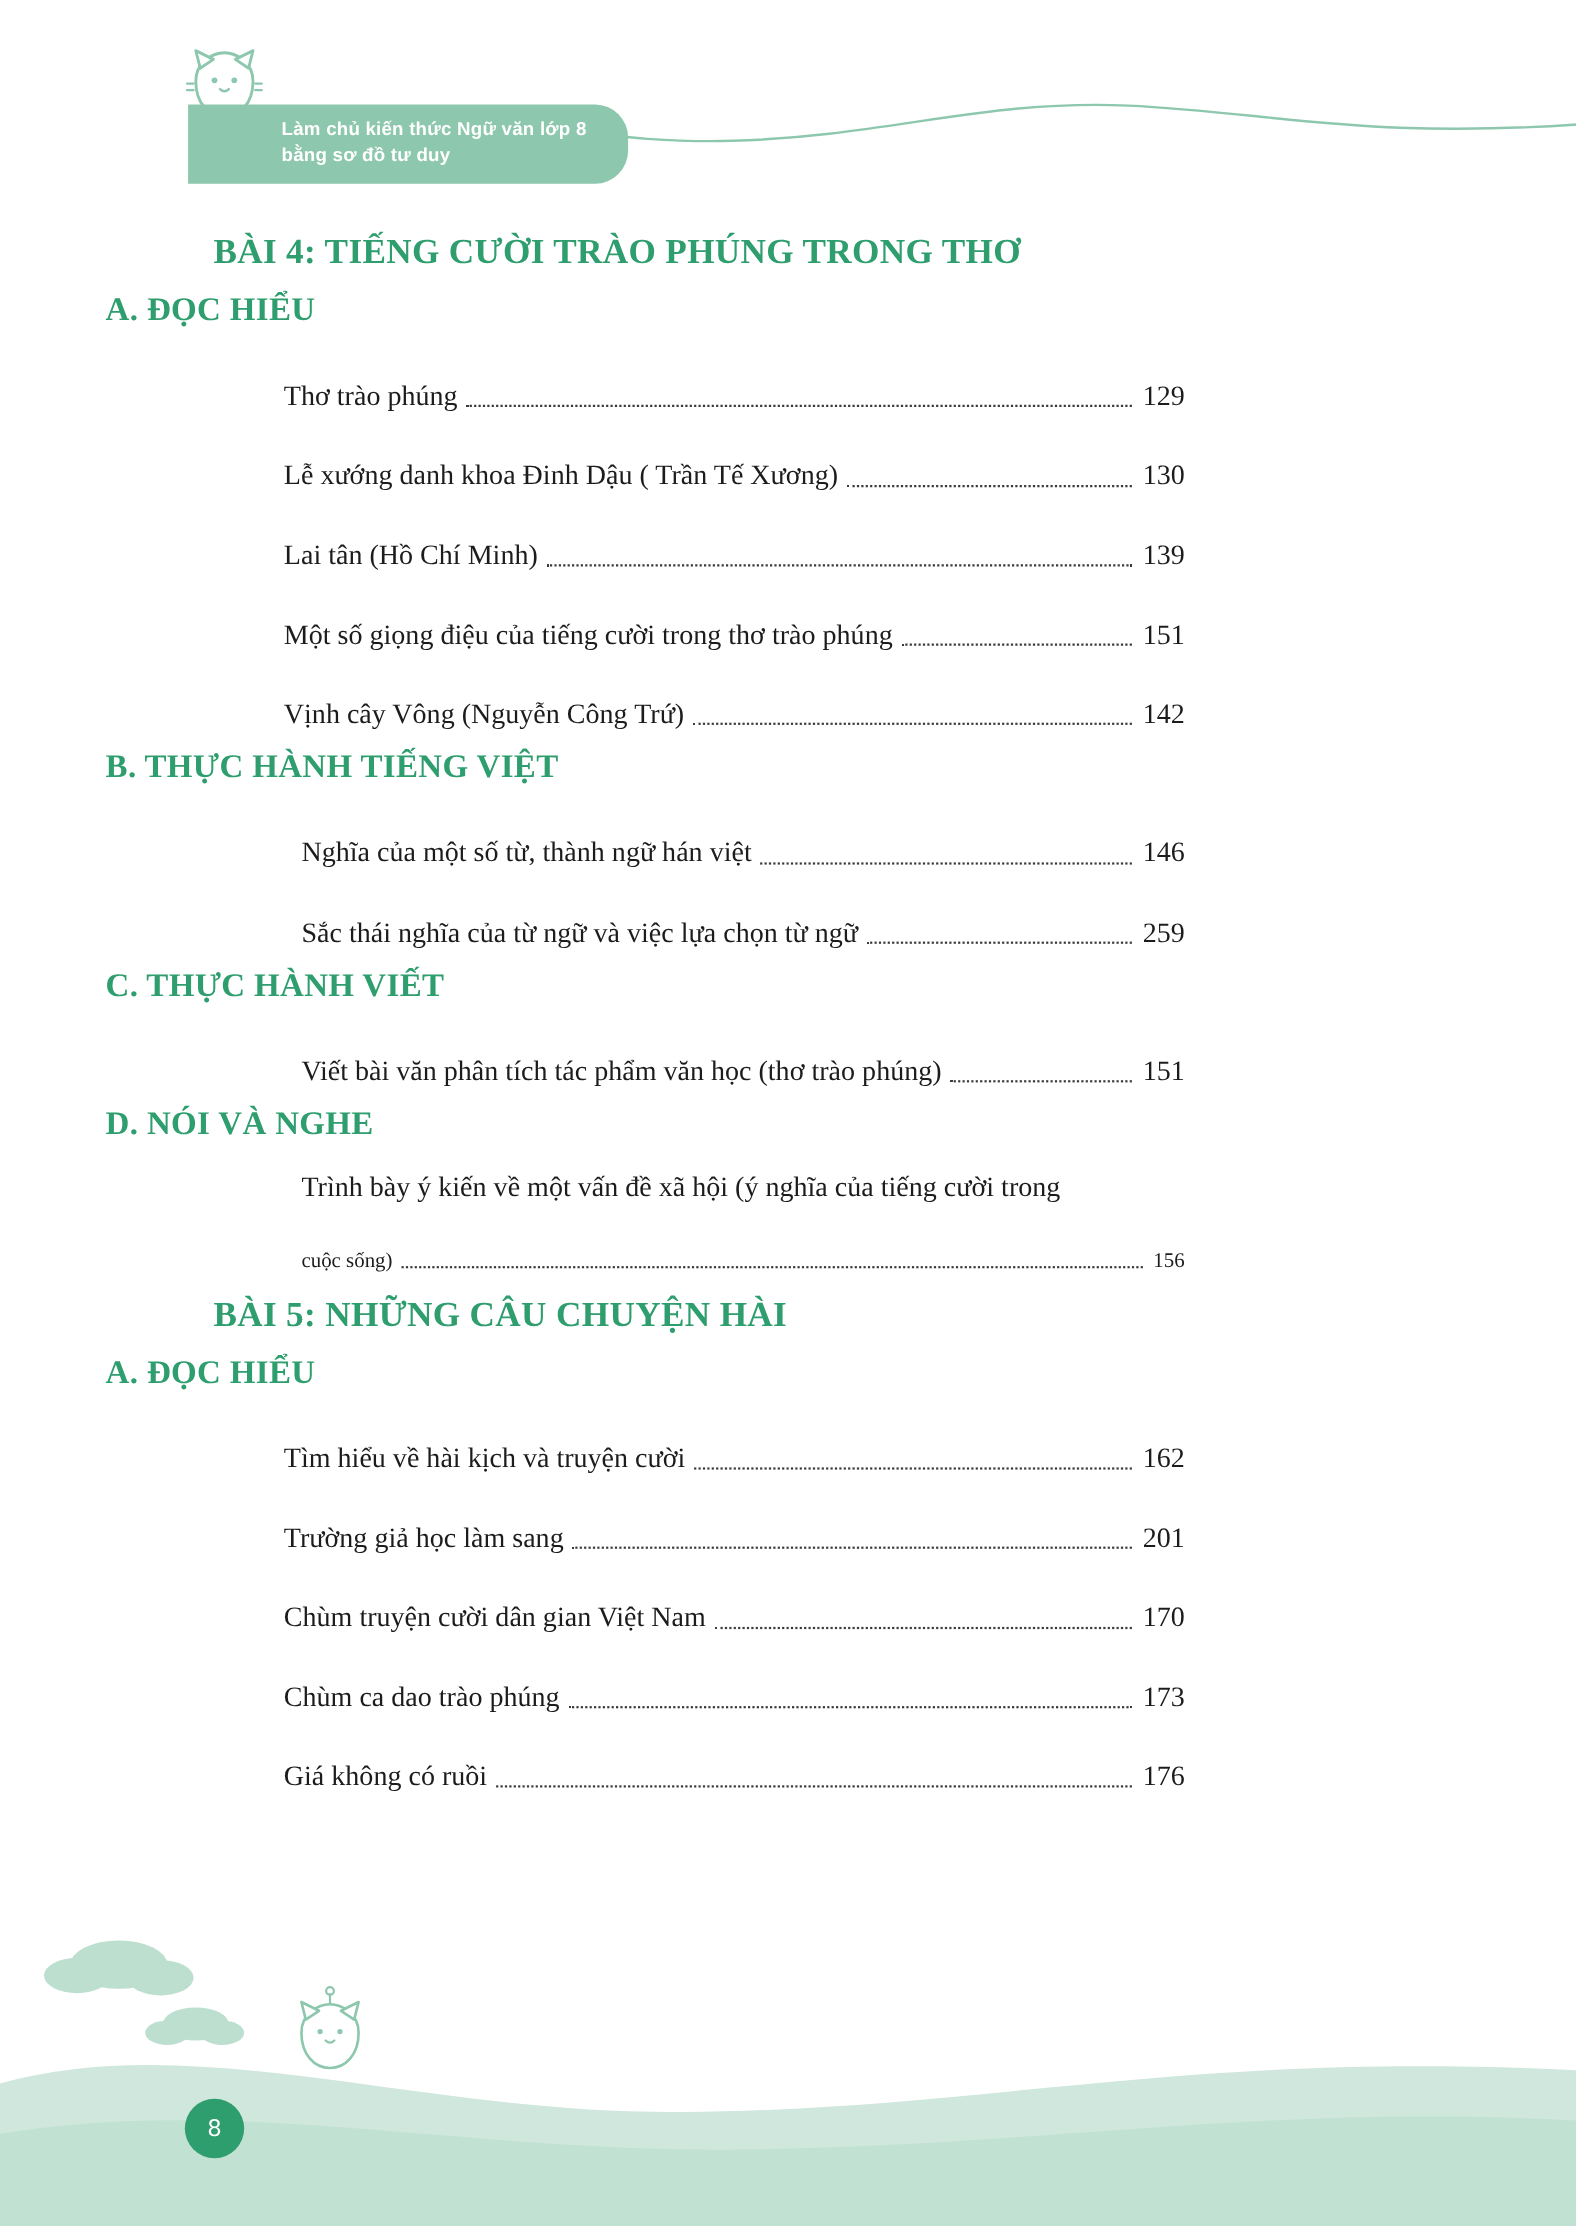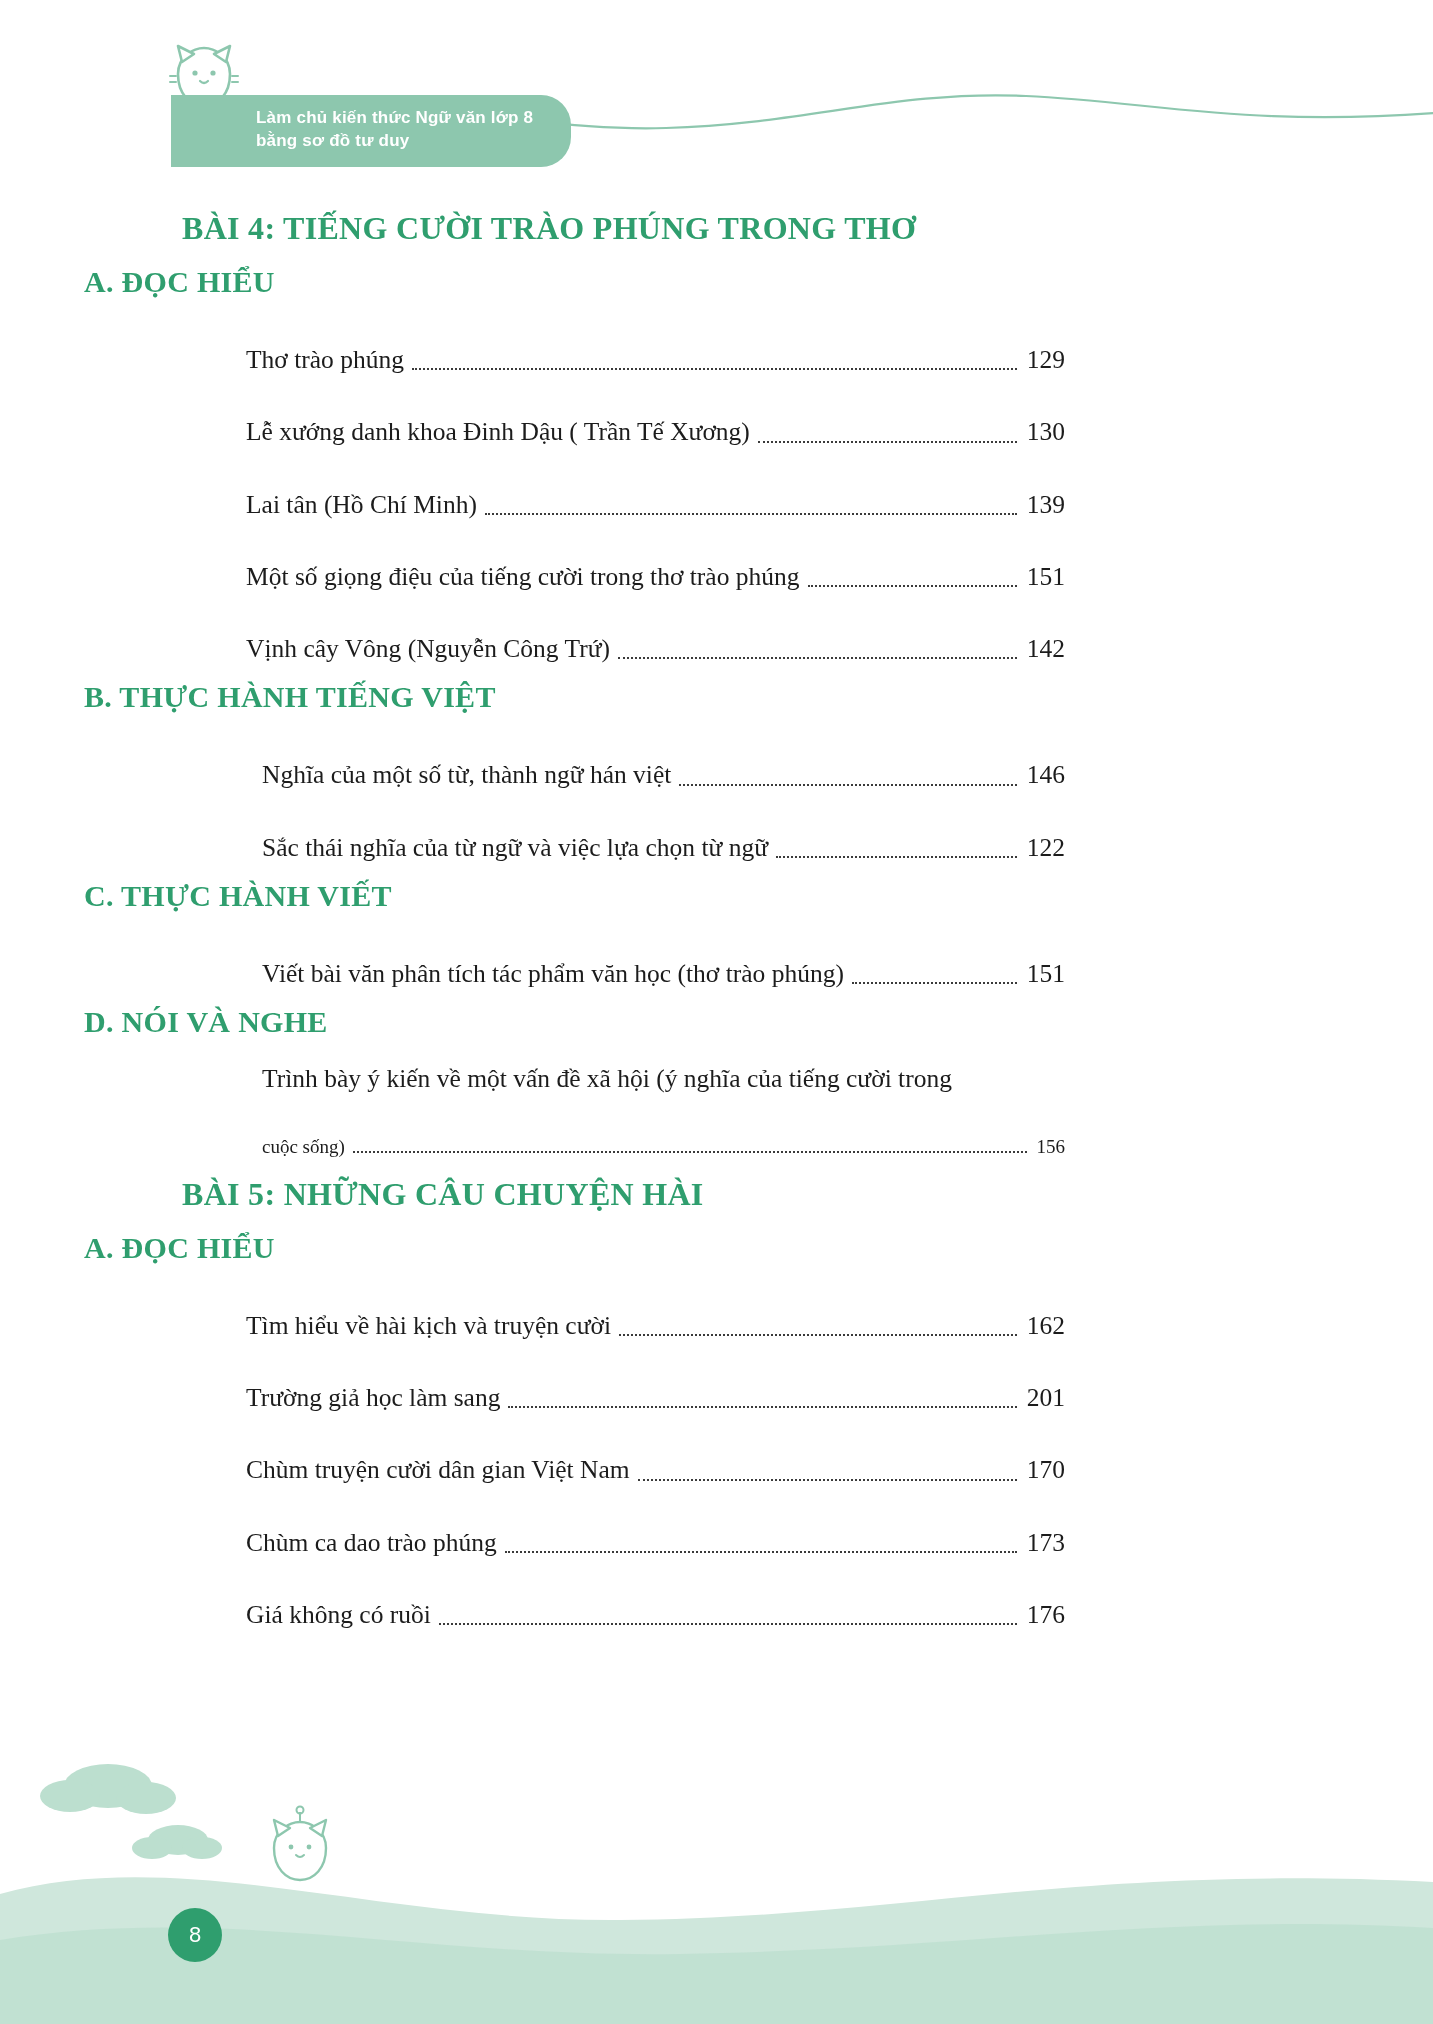--- a/index.html
+++ b/index.html
@@ -50,20 +50,21 @@
     letter-spacing: .2px;
     white-space: pre-line;
   }
 
   
   .content {
     position: absolute;
     left: 0;
     top: 196px;
     width: 1167px;
+    padding-left: 12px;
   }
   h1.chapter {
     margin: 0 0 0 182px;
     padding: 14px 0 6px 0;
     color: #2f9e6e;
     font-family: "Liberation Serif", serif;
     font-weight: bold;
     font-size: 32px;
     letter-spacing: .3px;
   }
@@ -197,21 +198,21 @@
 
   <h2 class="section">B. THỰC HÀNH TIẾNG VIỆT</h2>
   <div class="toc-row indent2">
     <span class="toc-title">Nghĩa của một số từ, thành ngữ hán việt</span>
     <span class="toc-dots"></span>
     <span class="toc-page">146</span>
   </div>
   <div class="toc-row indent2">
     <span class="toc-title">Sắc thái nghĩa của từ ngữ và việc lựa chọn từ ngữ</span>
     <span class="toc-dots"></span>
-    <span class="toc-page">122</span>
+    <span class="toc-page">259</span>
   </div>
 
   <h2 class="section">C. THỰC HÀNH VIẾT</h2>
   <div class="toc-row indent2">
     <span class="toc-title">Viết bài văn phân tích tác phẩm văn học (thơ trào phúng)</span>
     <span class="toc-dots"></span>
     <span class="toc-page">151</span>
   </div>
 
   <h2 class="section">D. NÓI VÀ NGHE</h2>

